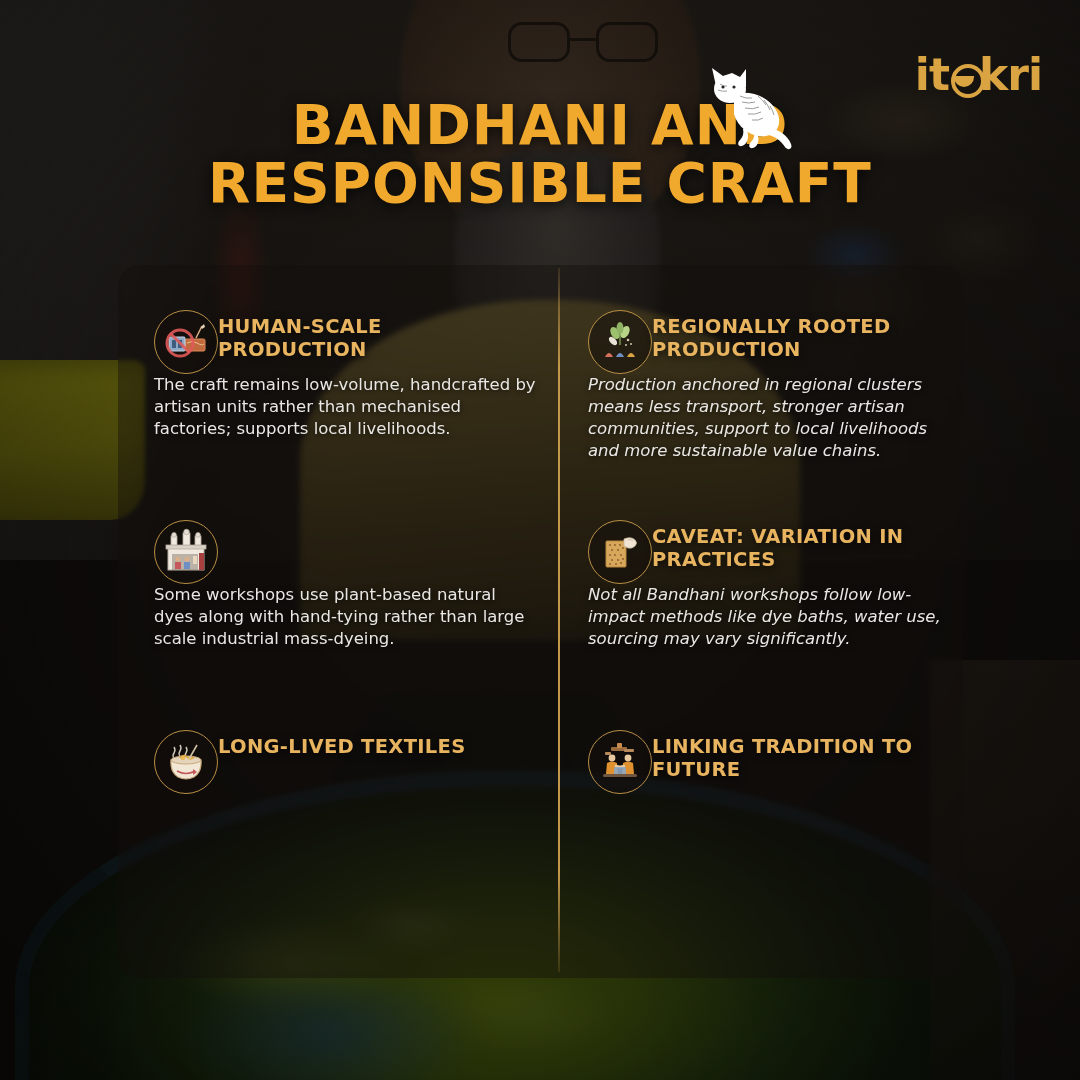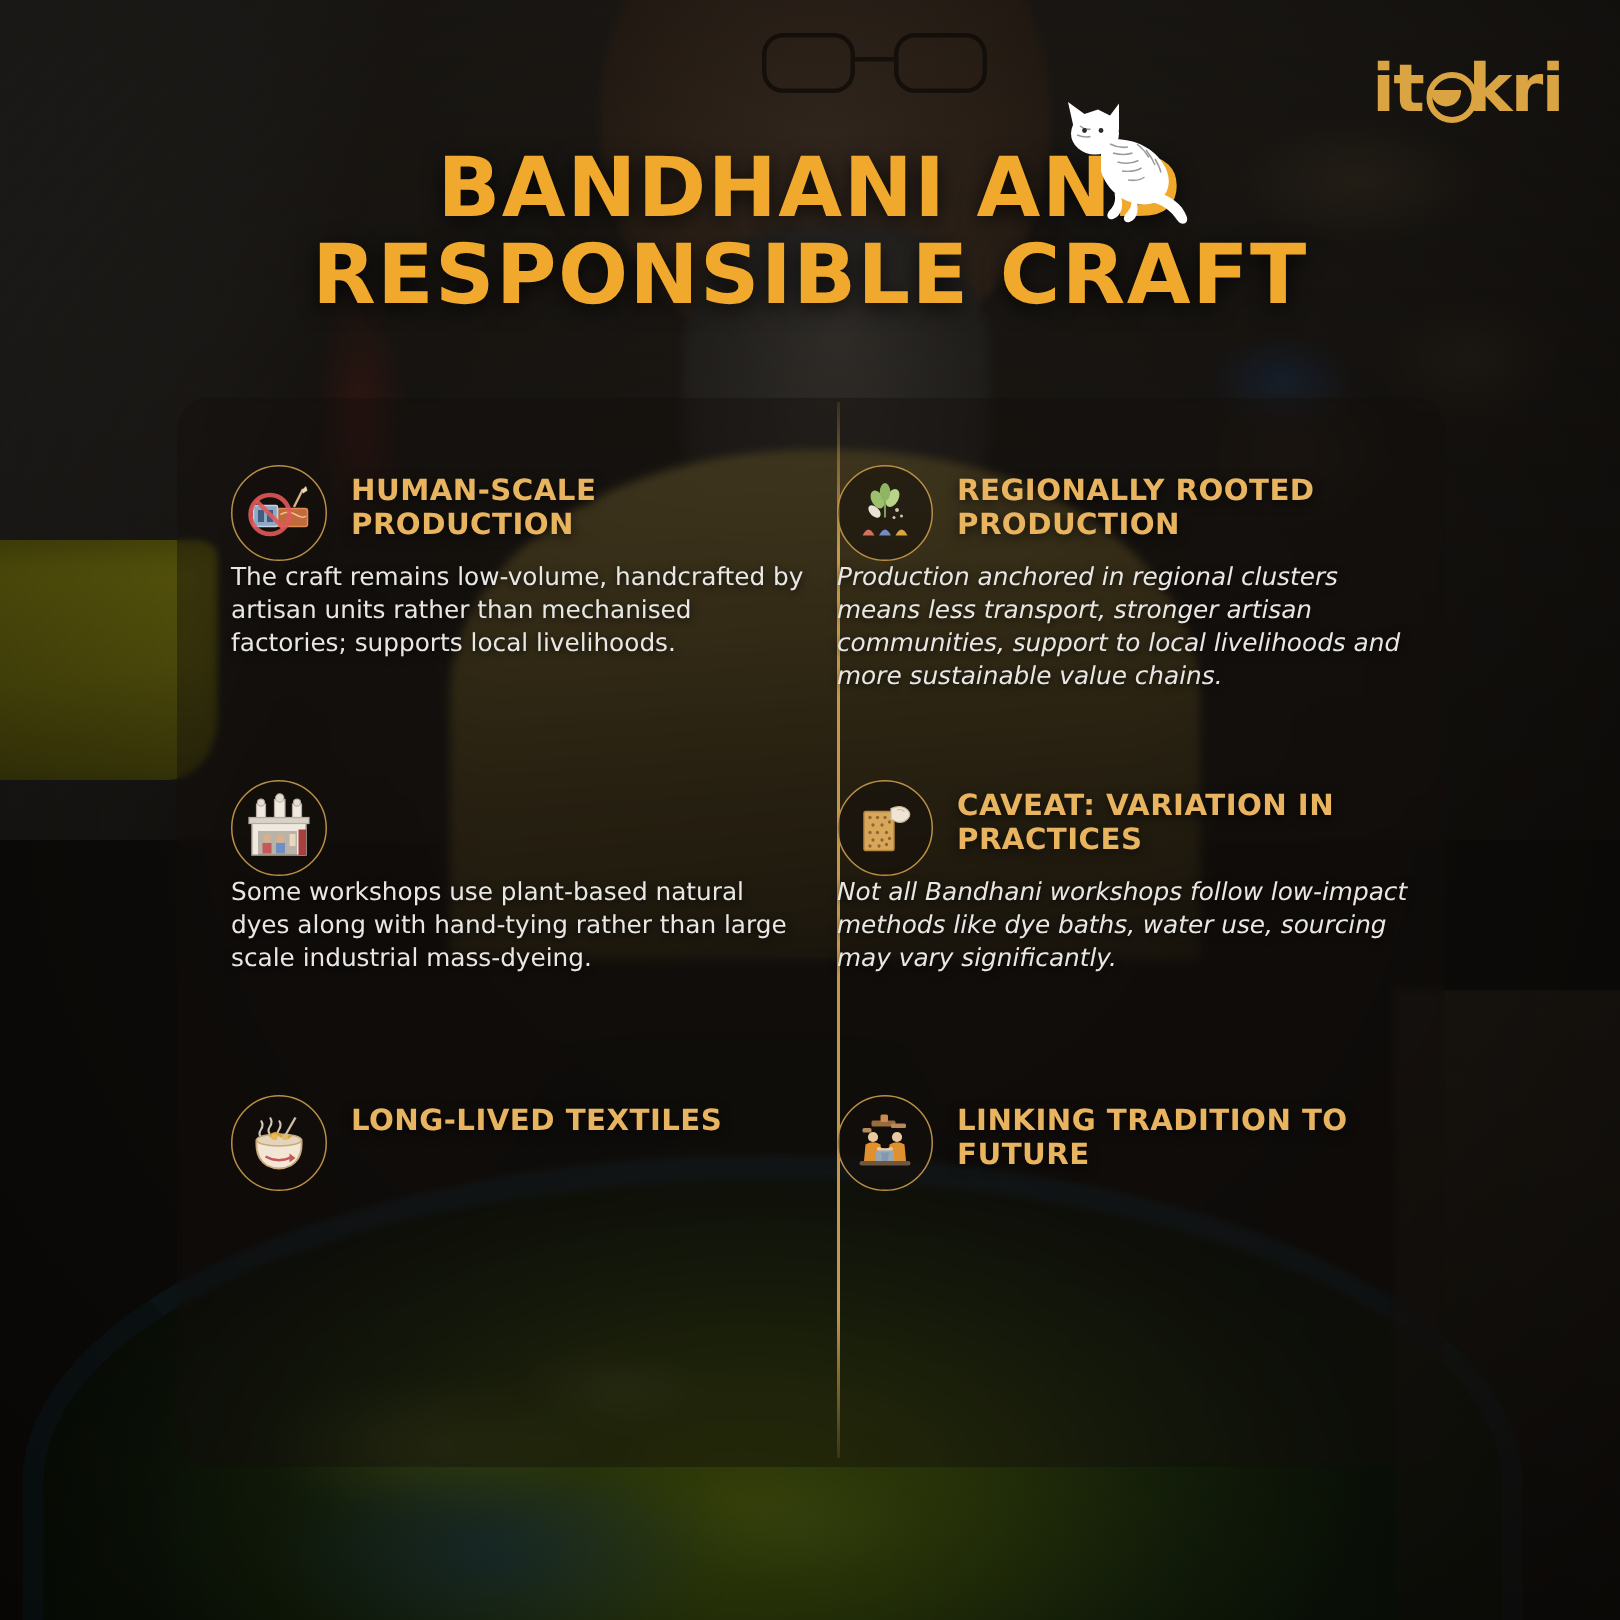--- a/index.html
+++ b/index.html
@@ -144,21 +144,21 @@
       linear-gradient(180deg, rgba(10,8,6,.45) 0%, rgba(10,8,6,.50) 22%, rgba(12,10,8,.62) 50%, rgba(10,9,7,.55) 78%, rgba(8,7,5,.45) 100%);
   }
   .bg-vignette {
     position: absolute; inset: 0;
     background: radial-gradient(ellipse 78% 72% at 50% 48%, transparent 25%, rgba(0,0,0,.55) 100%);
   }
 
   
   .logo {
     position: absolute;
-    right: 38px; top: 38px;
+    right: 38px; top: 53px;
     font-size: 44px;
     font-weight: bold;
     letter-spacing: -1px;
     color: #d9a441;
     line-height: 1;
     font-family: "DejaVu Sans", sans-serif;
   }
   .logo .basket {
     display: inline-block;
     position: relative;
@@ -224,26 +224,25 @@
     left: 118px; top: 265px;
     width: 845px; height: 713px;
     display: grid;
     grid-template-columns: 440px 405px;
     grid-template-rows: 210px 210px 230px;
     padding: 45px 0 0 0;
   }
 
   .cell { position: relative; }
   .cell.left  { padding-left: 36px;  padding-right: 22px; }
-  .cell.right {  padding-right: 14px; }
+  .cell.right { padding-left: 30px;  padding-right: 14px; }
 
   .cell-head {
     display: flex;
     align-items: flex-start;
-    gap: 16px;
   }
 
   .icon-ring {
     flex: 0 0 auto;
     width: 64px; height: 64px;
     border-radius: 50%;
     border: 1.5px solid #b98f45;
     background: rgba(20,15,11,.55);
     display: flex;
     align-items: center;

